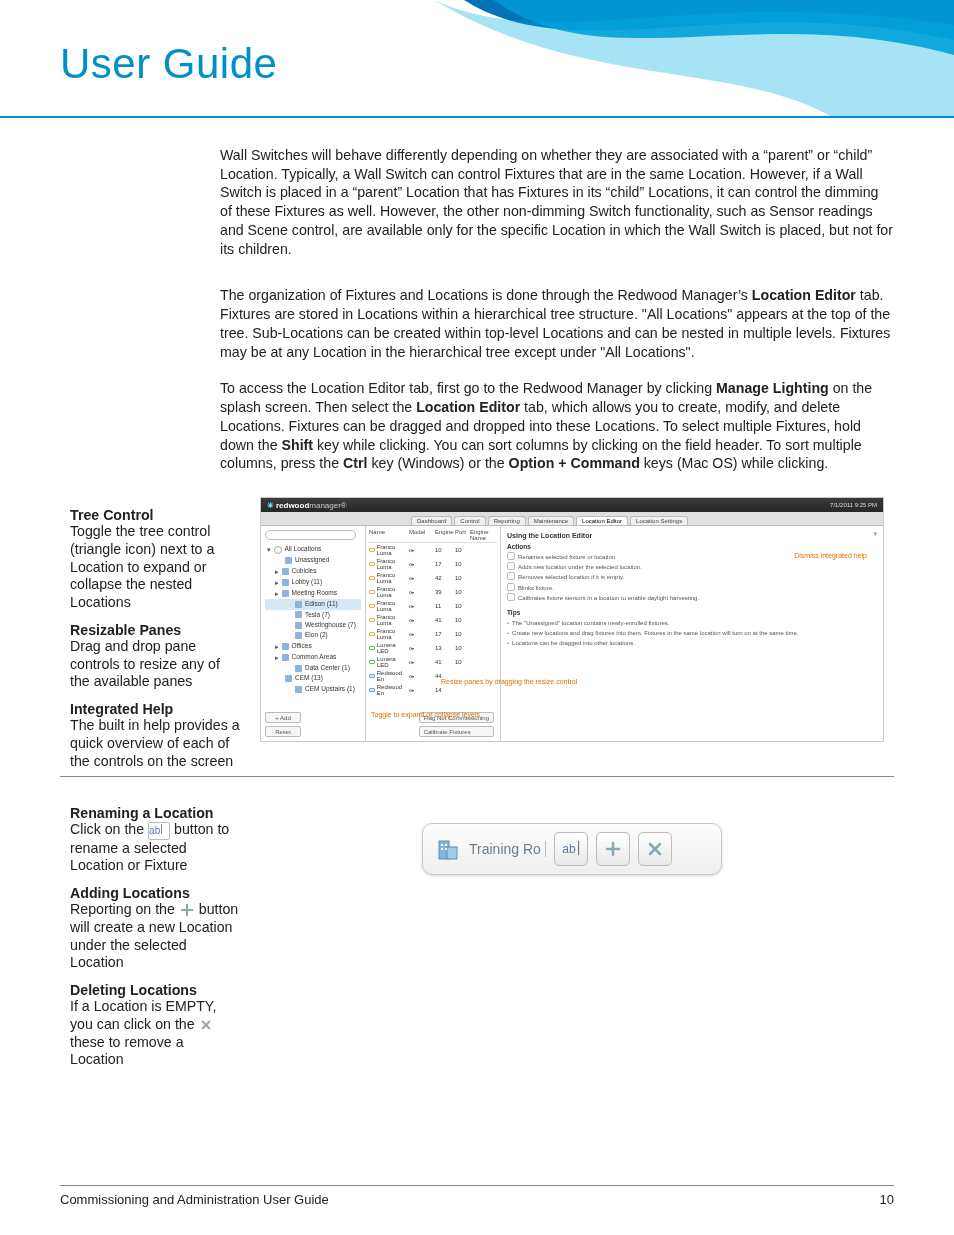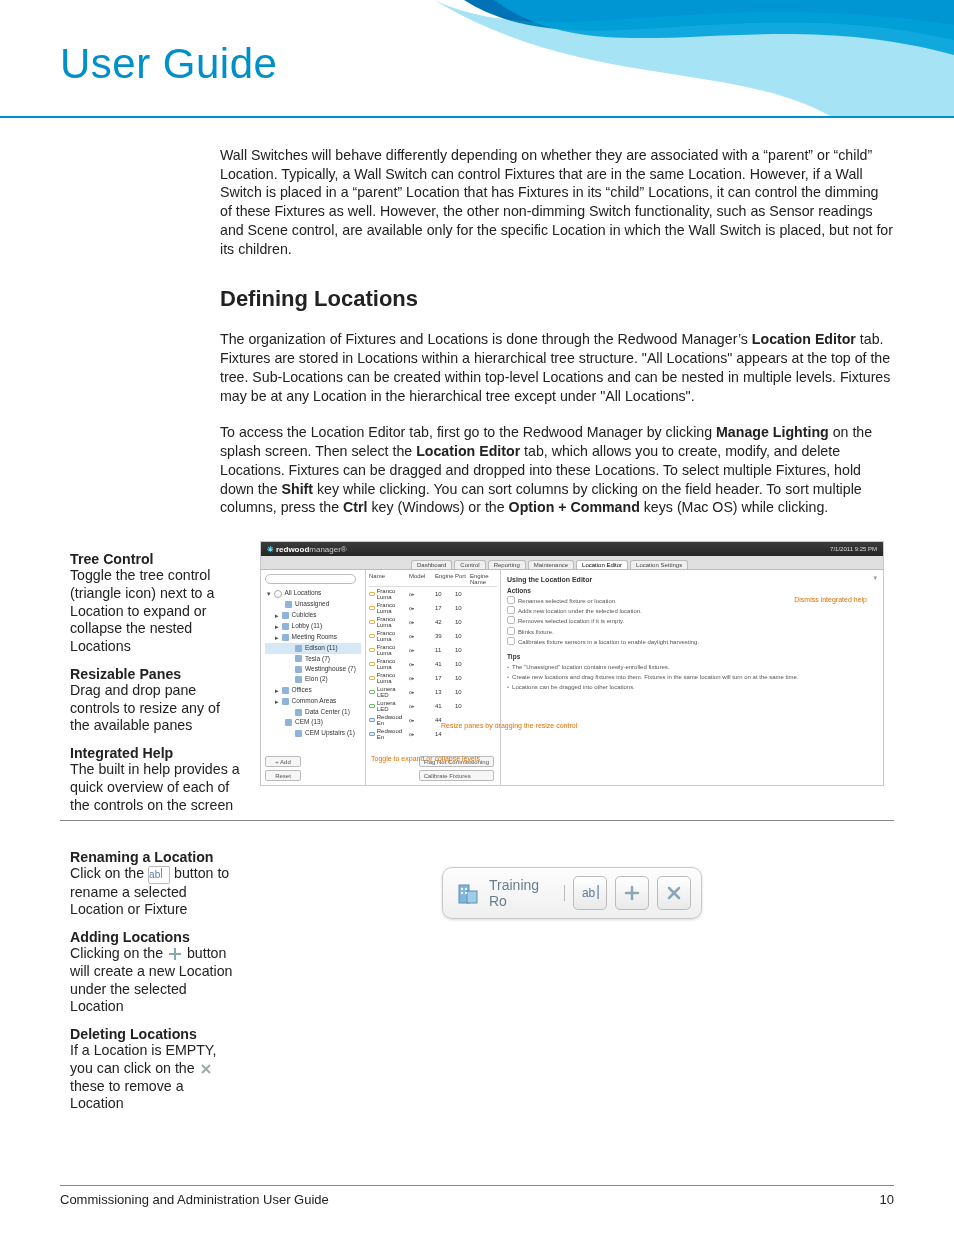--- a/index.html
+++ b/index.html
@@ -148,21 +148,21 @@
 
   .right-pane { flex:1; padding:6px; position:relative; }
   .rp-title { font-weight:bold; font-size:7px; margin-bottom:4px; }
   .rp-sub { font-weight:bold; font-size:6.5px; margin-bottom:2px; }
   .rp-item { font-size:6px; line-height:1.7; color:#555; display:flex; gap:3px; }
   .rp-close { position:absolute; top:4px; right:6px; font-size:7px; color:#999;}
   .callout { position:absolute; color:#e07000; font-size:7px; }
 
   
   .bigbar {
-    width: 260px;
+    width: 300px;
     height: 52px;
     margin: 28px auto 0 auto;
     border: 1px solid #c9c9c9;
     border-radius: 10px;
     background: linear-gradient(#fdfdfd,#efefef);
     display:flex; align-items:center;
     padding: 0 10px; gap:8px;
     box-shadow: inset 0 1px 0 #fff, 0 1px 3px rgba(0,0,0,0.15);
   }
   .bigbar .ico-building svg { display:block; }
@@ -197,21 +197,20 @@
   <svg class="swoosh" viewBox="0 0 520 118" preserveAspectRatio="none">
     <path d="M30 0 C 140 70, 300 -10, 520 40 L 520 0 Z" fill="#0072b5"></path>
     <path d="M60 0 C 170 80, 320 0, 520 55 L 520 0 Z" fill="#009ad6" opacity="0.9"></path>
     <path d="M0 0 C 120 55, 260 -15, 520 25 L 520 118 L 400 118 C 300 60, 150 90, 0 0 Z" fill="#00b3e3" opacity="0.35"></path>
   </svg>
 </div>
 
 <div class="content">
   <p class="intro">Wall Switches will behave differently depending on whether they are associated with a “parent” or “child” Location. Typically, a Wall Switch can control Fixtures that are in the same Location. However, if a Wall Switch is placed in a “parent” Location that has Fixtures in its “child” Locations, it can control the dimming of these Fixtures as well. However, the other non-dimming Switch functionality, such as Sensor readings and Scene control, are available only for the specific Location in which the Wall Switch is placed, but not for its children.</p>
 
-  <h2>Defining Locations</h2>
 
   <p class="para">
     <span>The organization of Fixtures and Locations is done through the Redwood Manager’s </span><b>Location Editor</b><span> tab. Fixtures are stored in Locations within a hierarchical tree structure. "All Locations" appears at the top of the tree. Sub-Locations can be created within top-level Locations and can be nested in multiple levels. Fixtures may be at any Location in the hierarchical tree except under "All Locations".</span>
   </p>
 
   <p class="para">
     <span>To access the Location Editor tab, first go to the Redwood Manager by clicking </span><b>Manage Lighting</b><span> on the splash screen. Then select the </span><b>Location Editor</b><span> tab, which allows you to create, modify, and delete Locations. Fixtures can be dragged and dropped into these Locations. To select multiple Fixtures, hold down the </span><b>Shift</b><span> key while clicking. You can sort columns by clicking on the field header. To sort multiple columns, press the </span><b>Ctrl</b><span> key (Windows) or the </span><b>Option + Command</b><span> keys (Mac OS) while clicking.</span>
   </p>
 
   <table class="layout">
@@ -421,21 +420,21 @@
         <td>
           <div class="section-title">Renaming a Location</div>
           <div class="section-body">
             <span>Click on the </span>
             <span class="rename-icon">ab<span style="position:relative;top:-2px">|</span></span>
             <span> button to rename a selected Location or Fixture</span>
           </div>
 
           <div class="section-title">Adding Locations</div>
           <div class="section-body">
-            <span>Clicking on the </span>
+            <span>Reporting on the </span>
             <span class="add-icon">
               <svg width="16" height="16">
                   <path d="M8 2 v12 M2 8 h12" stroke="#8aa" stroke-width="2" fill="none"></path>
                 </svg>
             </span>
             <span> button will create a new Location under the selected Location</span>
           </div>
 
           <div class="section-title">Deleting Locations</div>
           <div class="section-body">

